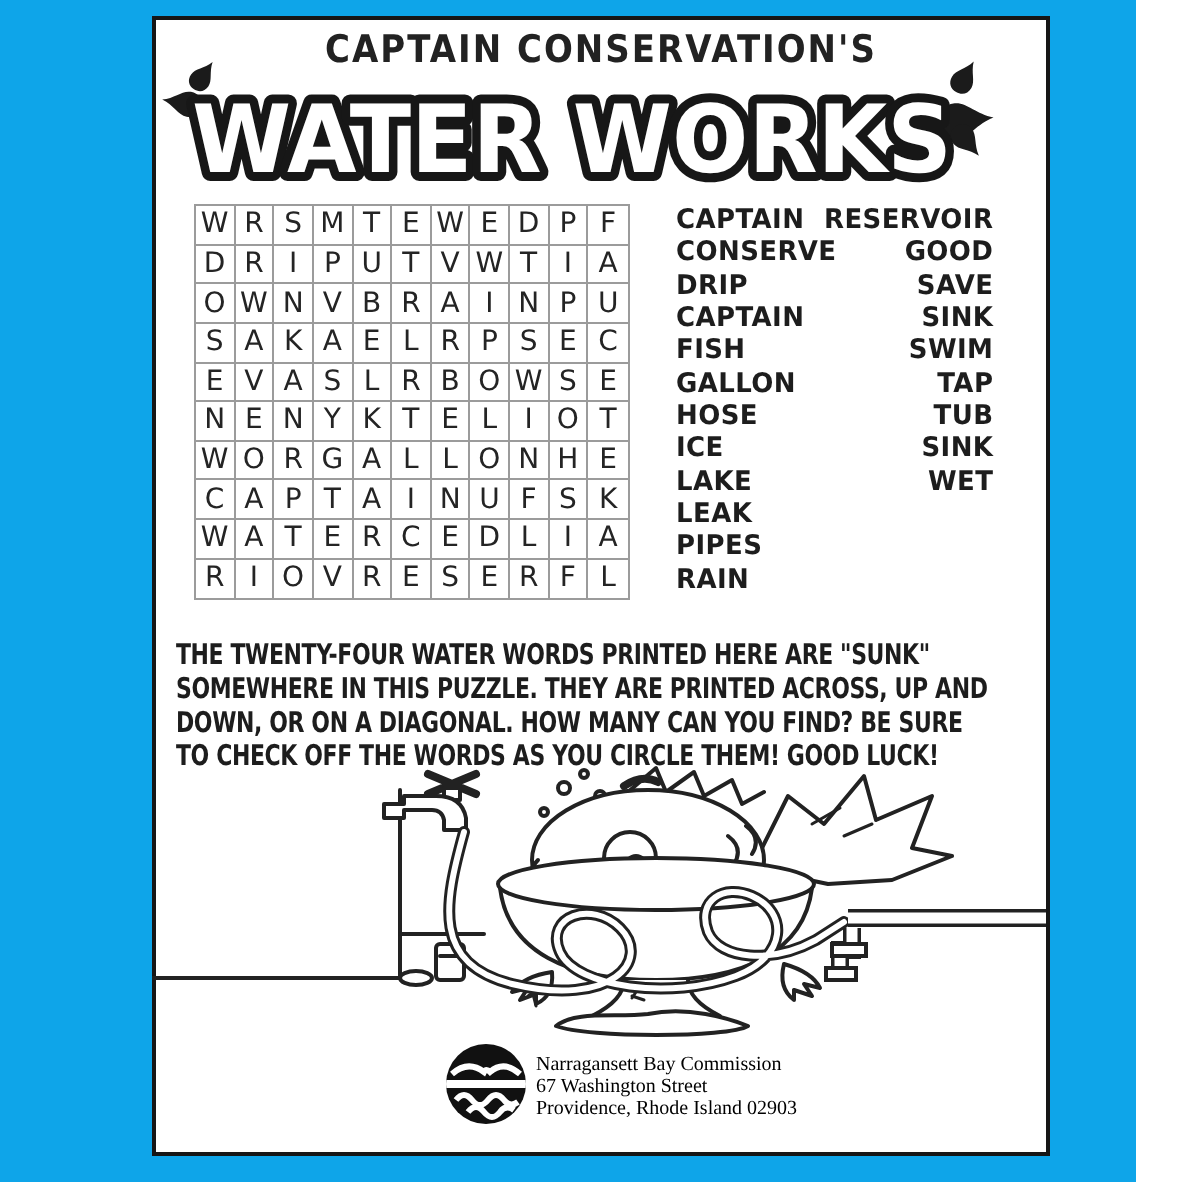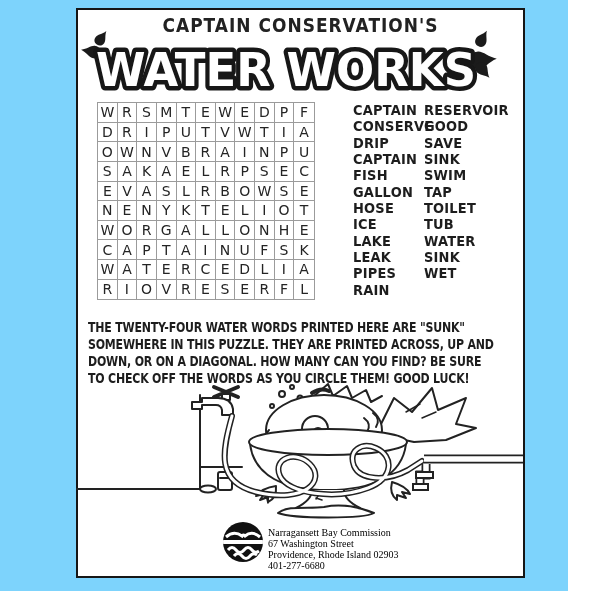--- a/index.html
+++ b/index.html
@@ -1,16 +1,16 @@
 <!DOCTYPE html>
 <html><head>
 <meta charset="utf-8">
 <style>
   html,body{margin:0;padding:0;background:#fff;}
-  .canvas{position:relative;width:568px;height:591px;background:#7dd3fc;overflow:hidden;
+  .canvas{position:relative;width:568px;height:591px;background:#0ea5e9;overflow:hidden;
           font-family:"DejaVu Sans",sans-serif;color:#1b1b1b;}
   .page-border{position:absolute;left:76px;top:8px;width:445px;height:566px;
                border:2px solid #161616;background:#fff;}
   .kicker{position:absolute;left:76px;top:14px;width:449px;text-align:center;
           font-size:17px;font-weight:bold;letter-spacing:1px;color:#222;
           transform:scaleY(1.12);transform-origin:50% 0;}
   .title-svg{position:absolute;left:78px;top:26px;}
   .bubble-text{font-family:"DejaVu Sans",sans-serif;font-weight:bold;
                fill:#fff;stroke:#171717;stroke-width:9;stroke-linejoin:round;
                paint-order:stroke fill;font-size:47px;}
@@ -20,21 +20,21 @@
         border:1px solid #9b9b9b;background:#fff;}
   .cell{border-right:1px solid #9b9b9b;border-bottom:1px solid #9b9b9b;
         display:flex;align-items:center;justify-content:center;
         font-size:14px;color:#242424;font-weight:500;}
   .cell:nth-child(11n){border-right:none;}
   .cell:nth-child(n+100){border-bottom:none;}
   
   .wordcol{position:absolute;top:103px;font-size:13px;font-weight:bold;
            letter-spacing:0.2px;color:#1d1d1d;}
   .wordcol .word{height:16.35px;line-height:16.35px;transform:scaleY(1.04);}
-  .col1{left:338px;margin-left:15px;} .col2{left:424px;}
+  .col1{left:338px;} .col2{left:412px;text-align:right;}
   
   .instructions{position:absolute;left:88px;top:319px;width:436px;
                 font-size:11px;font-weight:bold;letter-spacing:-0.2px;
                 line-height:13px;white-space:nowrap;color:#1d1d1d;
                 transform:scaleY(1.3);transform-origin:0 0;}
   
   .cartoon{position:absolute;left:76px;top:382px;}
   
   .footer-logo{position:absolute;left:222px;top:521px;}
   .footer-text{position:absolute;left:268px;top:527px;
@@ -187,23 +187,21 @@
       <div class="word">PIPES</div>
       <div class="word">RAIN</div>
     </div>
   <div class="wordcol col2">
       <div class="word">RESERVOIR</div>
       <div class="word">GOOD</div>
       <div class="word">SAVE</div>
       <div class="word">SINK</div>
       <div class="word">SWIM</div>
       <div class="word">TAP</div>
-      <div class="word">TOILET</div>
       <div class="word">TUB</div>
-      <div class="word">WATER</div>
       <div class="word">SINK</div>
       <div class="word">WET</div>
     </div>
 
   <div class="instructions">
       <div class="iline">THE TWENTY-FOUR WATER WORDS PRINTED HERE ARE "SUNK"</div>
       <div class="iline">SOMEWHERE IN THIS PUZZLE. THEY ARE PRINTED ACROSS, UP AND</div>
       <div class="iline">DOWN, OR ON A DIAGONAL. HOW MANY CAN YOU FIND? BE SURE</div>
       <div class="iline">TO CHECK OFF THE WORDS AS YOU CIRCLE THEM!   GOOD LUCK!</div>
     </div>
@@ -281,15 +279,14 @@
       <path d="M4,16 Q12,9 20,15 Q21,13 23,15 Q30,9 38,16" stroke="#fff" stroke-width="3" fill="none"></path>
       <rect x="1" y="19" width="40" height="4" fill="#fff"></rect>
       <path d="M6,29 q4,-5 8,0 q4,5 8,0 q4,-5 8,0 q3,4 7,1" stroke="#fff" stroke-width="3" fill="none"></path>
       <path d="M12,35 q4,-5 8,0 q4,5 8,0 q3,-4 7,-1" stroke="#fff" stroke-width="3" fill="none"></path>
     </g>
   </svg>
   <div class="footer-text">
     <div>Narragansett Bay Commission</div>
     <div>67 Washington Street</div>
     <div>Providence, Rhode Island 02903</div>
-    <div>401-277-6680</div>
   </div>
 </div>
 
 </body></html>

